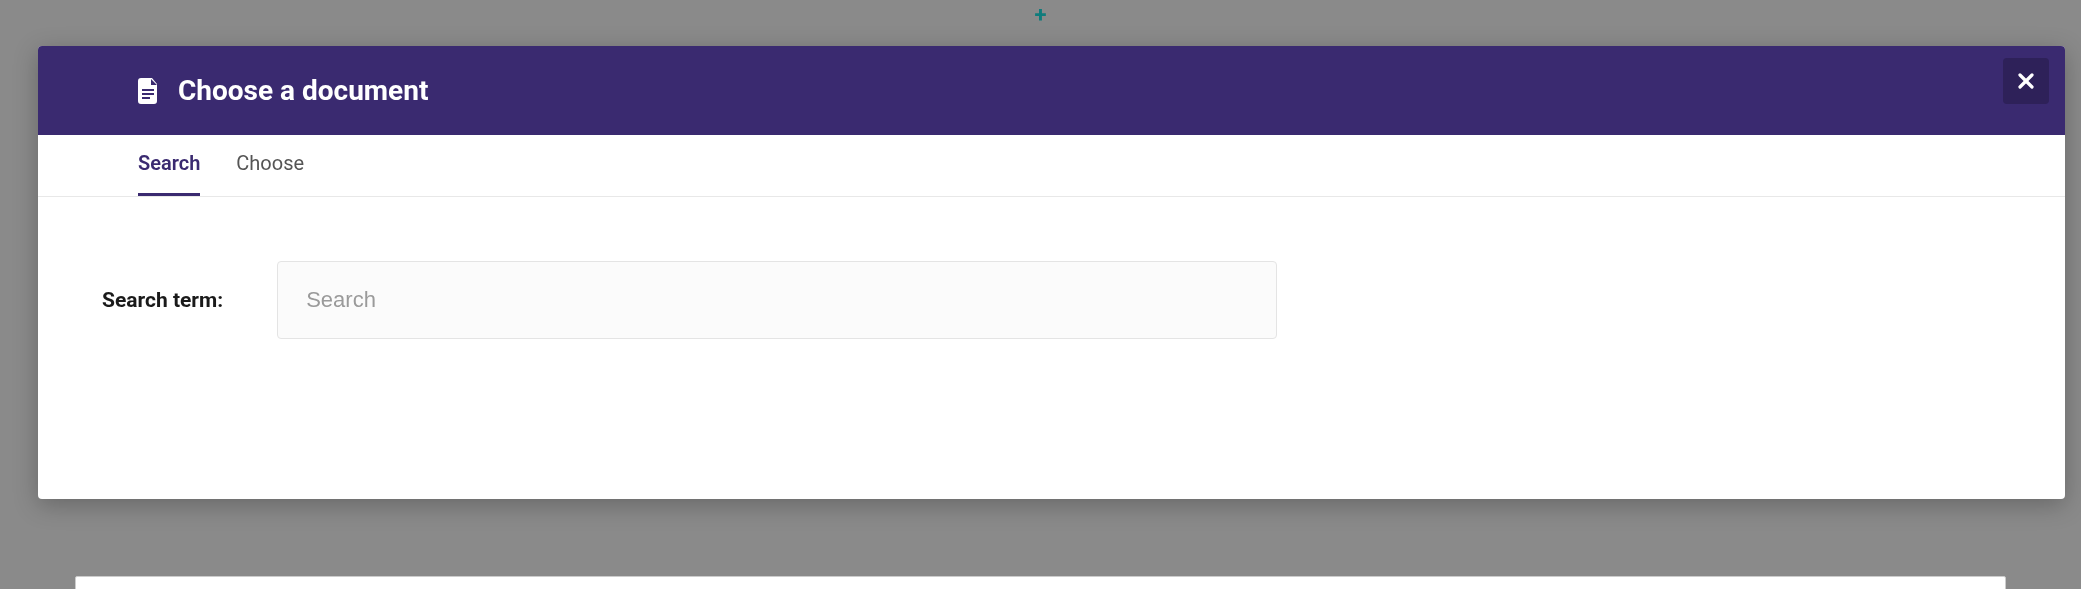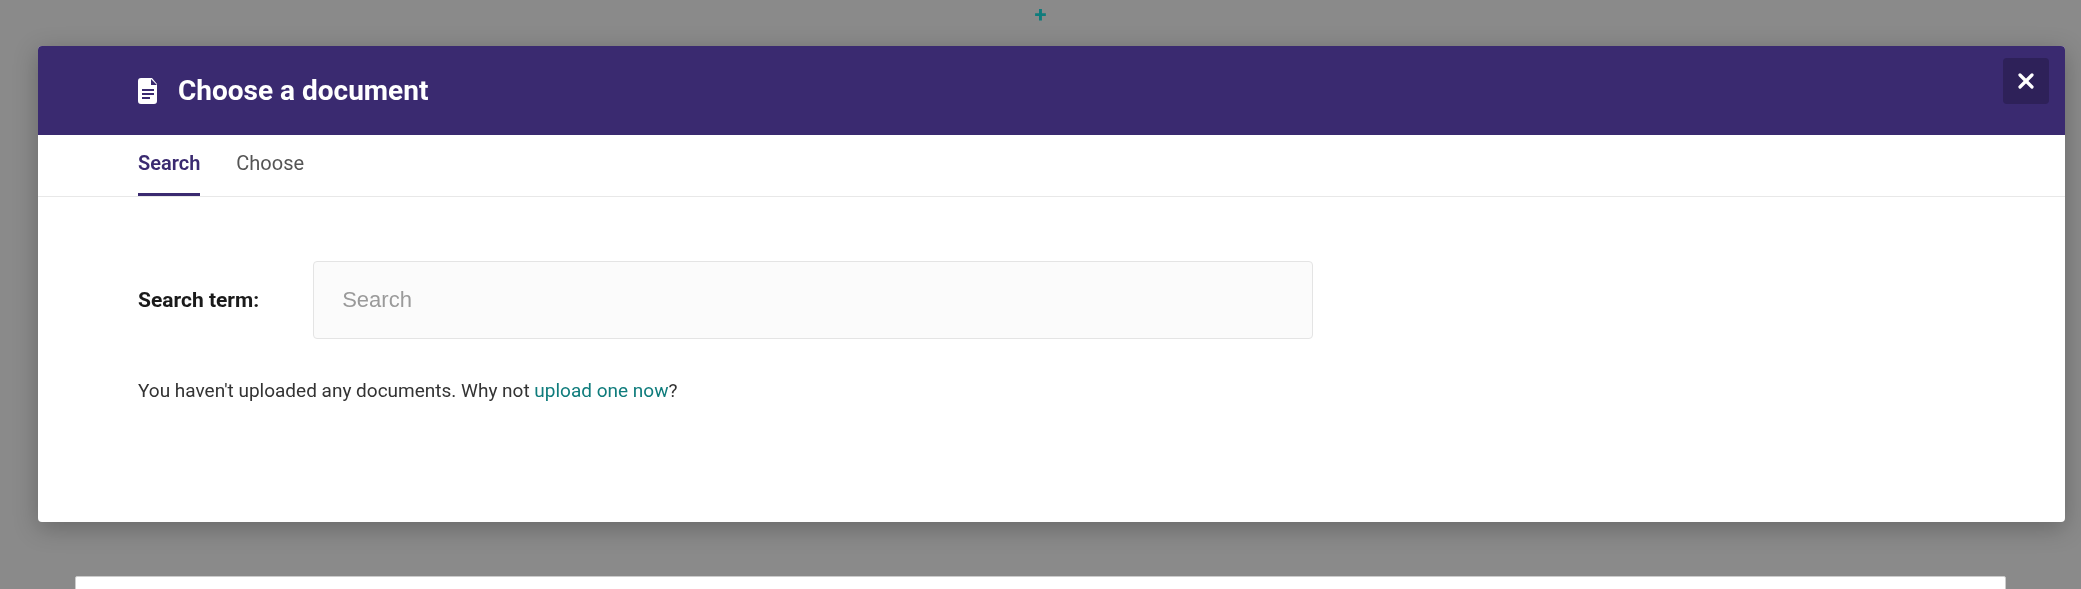--- a/index.html
+++ b/index.html
@@ -91,21 +91,21 @@
     cursor: pointer;
     border-bottom: 3px solid transparent;
     padding-bottom: 2px;
   }
   .tab.active {
     color: #3a2a70;
     font-weight: 600;
     border-bottom-color: #3a2a70;
   }
   .modal-body {
-    padding: 64px 100px 120px 100px;
+    padding: 64px 100px 120px 64px;
   }
   .search-row {
     display: flex;
     align-items: center;
     gap: 54px;
     margin-bottom: 40px;
   }
   .search-label {
     font-size: 21px;
     font-weight: 700;
@@ -170,17 +170,14 @@
     <div class="tab">
       <span>Choose</span>
     </div>
   </div>
 
   <div class="modal-body">
     <div class="search-row">
       <span class="search-label">Search term:</span>
       <input type="text" class="search-input" placeholder="Search" style="">
     </div>
-    <p class="empty-msg">
-      <span>You haven't uploaded any documents. Why not </span><a>upload one now</a><span>?</span>
-    </p>
   </div>
 </div>
 
 </body></html>

